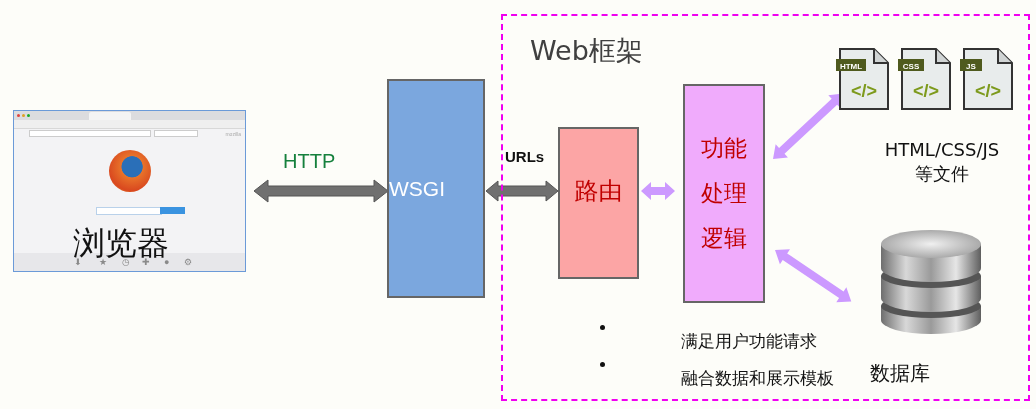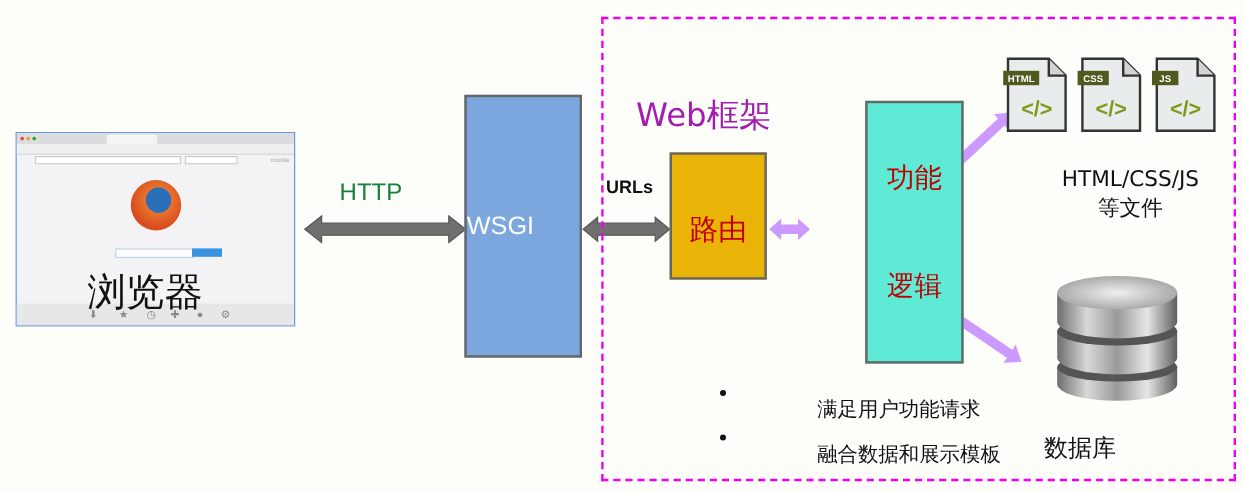--- a/index.html
+++ b/index.html
@@ -25,27 +25,27 @@
 
   
   svg.arrows { position:absolute; left:0; top:0; }
 
   .http-label { left:283px; top:150px; font-size:20px; color:#15803d; }
   .wsgi-box { left:387px; top:79px; width:98px; height:219px; background:#7ba7de; border:2px solid #666; box-sizing:border-box; }
   .wsgi-text { position:absolute; left:0; width:100%; top:96px; text-align:left; color:#fff; font-size:21px; }
   .wsgi-caption { left:386px; top:324px; width:100px; text-align:center; font-size:18px; color:#111; line-height:35px; font-family:"DejaVu Sans",sans-serif; }
 
   .framework { left:501px; top:14px; width:529px; height:387px; border:2px dashed #f000f0; box-sizing:border-box; }
-  .framework-title { left:530px; top:33px; font-size:27px; color:#a21caf; font-family:"DejaVu Sans",sans-serif;margin-top:45px; }
+  .framework-title { left:530px; top:33px; font-size:27px; color:#404040; font-family:"DejaVu Sans",sans-serif; }
   .urls-label { left:505px; top:148px; font-size:15px; font-weight:bold; color:#111; }
 
-  .route-box { left:558px; top:127px; width:81px; height:106px; background:#eab308; border:2px solid #666; box-sizing:border-box; }
+  .route-box { left:558px; top:127px; width:81px; height:152px; background:#fca5a5; border:2px solid #666; box-sizing:border-box; }
   .route-text { position:absolute; left:0; width:100%; top:46px; text-align:center; font-size:24px; color:#c00000; font-family:"DejaVu Sans",sans-serif; }
 
-  .logic-box { left:721px; top:84px; width:82px; height:219px; background:#5eead4; border:2px solid #666; box-sizing:border-box; }
+  .logic-box { left:683px; top:84px; width:82px; height:219px; background:#f0abfc; border:2px solid #666; box-sizing:border-box; }
   .logic-text { position:absolute; left:0; width:100%; text-align:center; font-size:23px; color:#c00000; font-family:"DejaVu Sans",sans-serif; }
 
   .files { left:834px; top:47px; }
   .file { position:absolute; top:0; width:58px; height:64px; }
   .files-label { left:852px; top:138px; width:180px; text-align:center; font-size:18px; color:#111; line-height:24px; font-family:"DejaVu Sans",sans-serif; }
 
   .db { left:877px; top:226px; width:108px; height:110px; }
   .db-label { left:870px; top:360px; width:120px; font-size:20px; color:#111; font-family:"DejaVu Sans",sans-serif; }
 
   .bullets { left:600px; top:318px; font-size:17px; color:#111; font-family:"DejaVu Sans",sans-serif; }
@@ -119,20 +119,21 @@
 <div class="abs framework-title">Web框架</div>
 
 <div class="abs urls-label">URLs</div>
 
 <div class="abs route-box">
   <div class="route-text">路由</div>
 </div>
 
 <div class="abs logic-box">
   <div class="logic-text" style="top:47px">功能</div>
+  <div class="logic-text" style="top:92px">处理</div>
   <div class="logic-text" style="top:137px">逻辑</div>
 </div>
 
 <div class="abs files">
   <svg class="file" style="left:0" viewBox="0 0 58 64">
     <path d="M6 2 H40 L54 16 V62 H6 Z" fill="#e8ecec" stroke="#333" stroke-width="2"></path>
     <path d="M40 2 V16 H54" fill="#d0d4d4" stroke="#333" stroke-width="2"></path>
     <rect x="2" y="12" width="30" height="12" fill="#4f5a1e"></rect>
     <text x="17" y="21.5" font-size="8" font-weight="bold" fill="#fff" text-anchor="middle" font-family="Liberation Sans, sans-serif">HTML</text>
     <text x="30" y="50" font-size="18" font-weight="bold" fill="#7d9a1c" text-anchor="middle" font-family="Liberation Sans, sans-serif">&lt;/&gt;</text>

